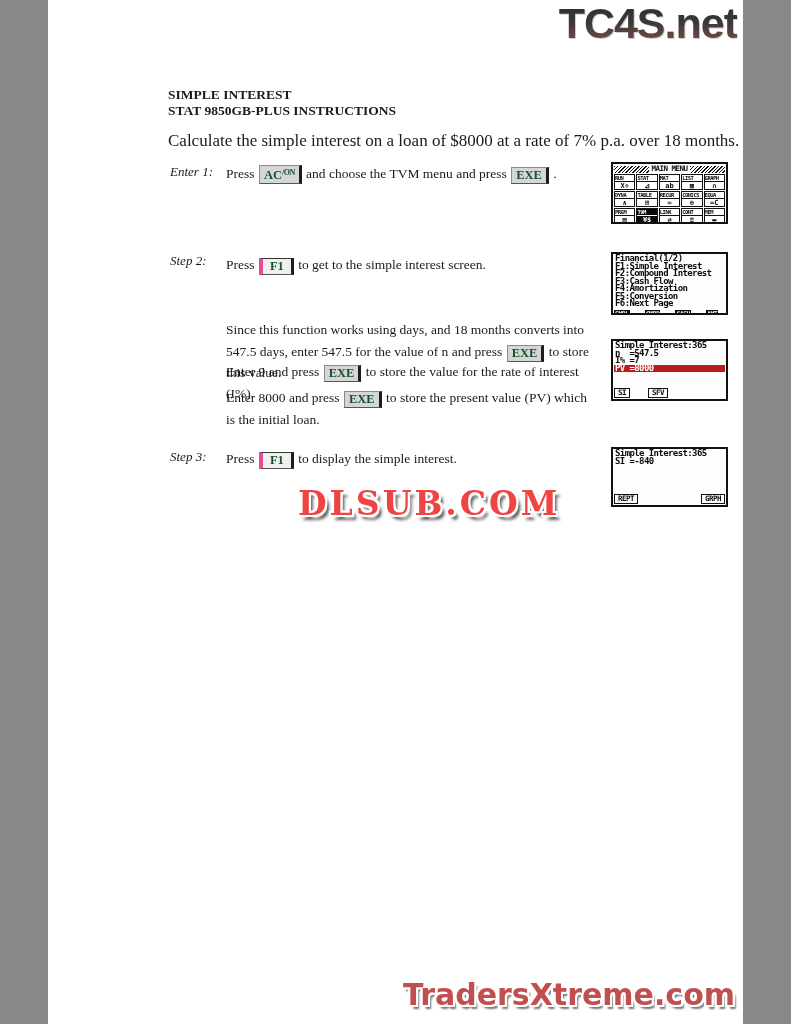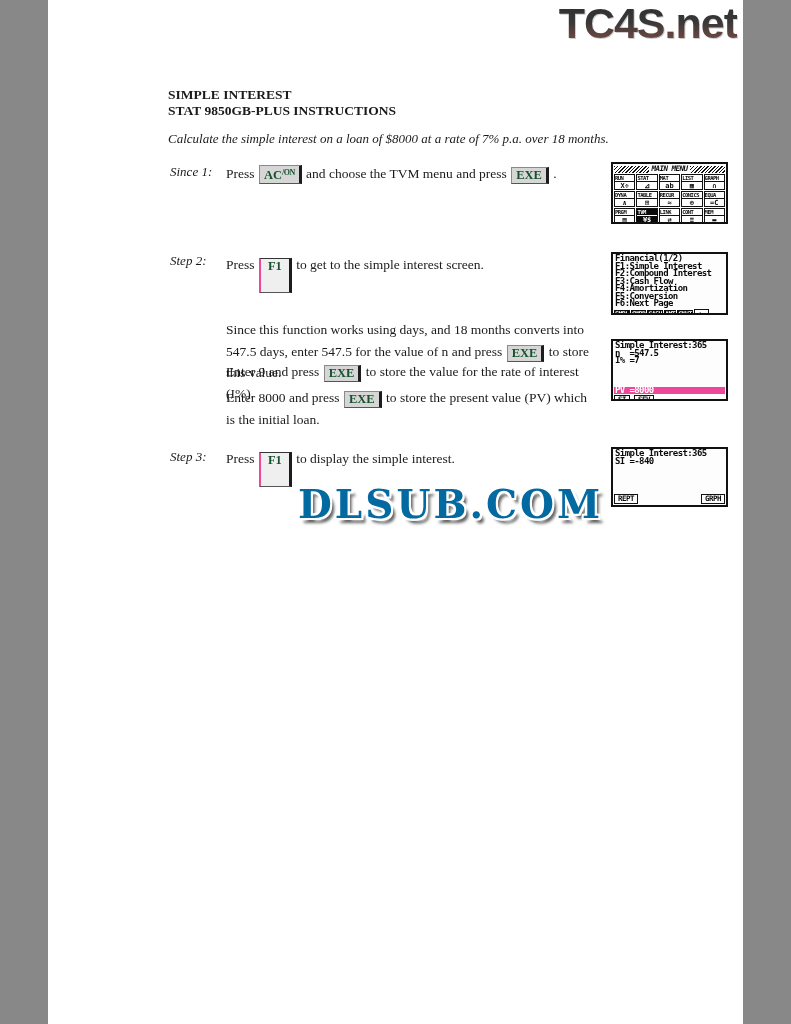--- a/index.html
+++ b/index.html
@@ -13,110 +13,111 @@
   
   .logo-top {
     position:absolute; top:0px; right:6px;
     font-family:"Liberation Sans", sans-serif; font-weight:bold;
     font-size:43px; letter-spacing:-1px; line-height:46px;
     background:linear-gradient(180deg,#2d2d2d 0%,#383838 48%,#6b4640 82%,#8a5a50 100%);
     -webkit-background-clip:text; background-clip:text; color:transparent;
     filter:drop-shadow(1px 1px 0px rgba(200,200,200,0.9));
   }
   .logo-middle {
-    position:absolute; left:250px; top:484px; width:292px; text-align:right;
+    position:absolute; left:250px; top:484px; width:292px; text-align:left;
     font-family:"DejaVu Serif", serif; font-weight:bold;
-    font-size:39px; letter-spacing:3px; line-height:40px;
-    color:#0369a1;
+    font-size:33px; letter-spacing:3px; line-height:40px;
+    color:#ef4444;
     text-shadow:
       -2px -2px 0 #fff, 2px -2px 0 #fff, -2px 2px 0 #fff, 2px 2px 0 #fff,
       -2px 0 0 #fff, 2px 0 0 #fff, 0 -2px 0 #fff, 0 2px 0 #fff,
       4px 5px 3px rgba(70,70,70,0.85);
   }
   .logo-bottom {
     position:absolute; right:8px; top:977px;
     font-family:"DejaVu Sans", sans-serif; font-weight:bold;
     font-size:30px; letter-spacing:0px; line-height:36px;
     color:#c14f4f;
     text-shadow:
       -2px -2px 0 #fff, 2px -2px 0 #fff, -2px 2px 0 #fff, 2px 2px 0 #fff,
       -2px 0 0 #fff, 2px 0 0 #fff, 0 -2px 0 #fff, 0 2px 0 #fff,
       3px 4px 2px rgba(80,80,80,0.8);
   }
 
   
   .doc-title { position:absolute; left:120px; top:87px; font-weight:bold; font-size:13.5px; line-height:16px; }
-  .intro { position:absolute; left:120px; top:131px; font-size:13px;font-style:italic; }
+  .intro { position:absolute; left:120px; top:131px; font-size:17px; }
   .step-label { position:absolute; left:122px; font-style:italic; font-size:13px; }
   .step-text  { position:absolute; left:178px; font-size:13.5px; }
   .para { position:absolute; left:178px; width:364px; font-size:13.5px; line-height:21.5px; }
 
   
   .key {
     display:inline-block; background:#d6d6d6; color:#14532d;
     border-top:1px solid #8a8a8a; border-left:1px solid #8a8a8a;
     border-right:3px solid #1c1c1c; border-bottom:1px solid #555;
     padding:0px 4px 1px 4px; font-weight:bold; font-size:12.5px; line-height:14px;
     margin:0 1px; vertical-align:-1px;
   }
-  .key-f1 { background:#efefef; border-top:1px solid #333; border-left:2px solid #ec4899; padding:0 7px 19px 7px; }
+  .key-f1 { background:#efefef; border-top:1px solid #333; border-left:4px solid #ec4899; padding:0 7px 1px 7px; }
   .key sup { font-size:8px; font-weight:bold; vertical-align:4px; letter-spacing:-0.5px; }
 
   
   .calc {
     position:absolute; left:563px; width:117px; background:#fdfdfd;
     border:2px solid #111; overflow:hidden;
     font-family:"DejaVu Sans Mono", monospace; font-weight:bold; color:#0a0a0a;
     display:flex; flex-direction:column;
   }
   .scr-line { font-size:9px; line-height:7.5px; height:7.5px; white-space:pre; letter-spacing:-0.6px; padding-left:1px; }
   .spacer { flex:1; }
-  .hl-line { background:#ec4899; color:#fff;margin-top:22px; }
+  .hl-line { background:#b91c1c; color:#fff; }
 
   
   #screen-main-menu { top:162px; height:62px; padding:1px; }
-  .menu-header { display:flex; align-items:center; height:8px; margin-bottom:1px;font-style:italic; }
+  .menu-header { display:flex; align-items:center; height:8px; margin-bottom:1px; }
   .hatch { flex:1; height:7px; background:repeating-linear-gradient(135deg,#111 0,#111 1px,#fff 1px,#fff 2.5px); }
   .menu-title { font-size:7.5px; line-height:8px; letter-spacing:-0.5px; padding:0 2px; white-space:nowrap; }
   .menu-grid { display:grid; grid-template-columns:repeat(5,1fr); grid-auto-rows:16px; gap:1px; }
   .menu-cell { border:1px solid #111; background:#fff; overflow:hidden; text-align:left; }
   .menu-cell .menu-label { font-size:5.5px; line-height:6px; letter-spacing:-0.5px; white-space:nowrap; border-bottom:1px solid #111; }
   .menu-cell .menu-glyph { font-size:7px; line-height:8px; text-align:center; }
   .menu-cell.sel { background:#0a0a0a; color:#fff; }
   .menu-cell.sel .menu-label { border-bottom-color:#fff; }
 
   
   #screen-financial { top:252px; height:63px; padding:1px 4px 1px 1px; }
-  .softkey-row { display:flex; align-items:flex-end; gap:1px; margin-top:1px; }
+  .softkey-row { display:flex; align-items:flex-end; gap:15px; margin-top:1px; }
   .softkey-inv { background:#0a0a0a; color:#fff; font-size:6.5px; line-height:8px; padding:0 1px; letter-spacing:-0.5px; white-space:nowrap; }
   .softkey-more { border:1px solid #111; font-size:5px; line-height:7px; width:15px; text-align:center; }
 
   
   #screen-si-input { top:339px; height:62px; padding:1px; }
   .softkey-box { border:1px solid #111; font-size:7.5px; line-height:8px; padding:0 3px; letter-spacing:-0.5px; margin-right:3px; white-space:nowrap; }
 
   
   #screen-si-result { top:447px; height:60px; padding:1px; }
   .softkey-row.split { justify-content:space-between; }
 </style>
 </head>
 <body>
 
 <div id="page">
 
   <div class="logo-top">TC4S.net</div>
   <div class="logo-middle">DLSUB.COM</div>
+  <div class="logo-bottom">TradersXtreme.com</div>
 
   <div class="doc-title">
     <div>SIMPLE INTEREST</div>
     <div>STAT 9850GB-PLUS INSTRUCTIONS</div>
   </div>
   <div class="intro">Calculate the simple interest on a loan of $8000 at a rate of 7% p.a. over 18 months.</div>
 
-  <div class="step-label" style="top:164px;">Since 1:</div>
+  <div class="step-label" style="top:164px;">Enter 1:</div>
   <div class="step-text" style="top:165px;">
     <span>Press</span>
     <span class="key"><span>AC</span><sup>/ON</sup></span>
     <span>and choose the TVM menu and press</span>
     <span class="key"><span>EXE</span></span>
     <span>.</span>
   </div>
 
   <div class="step-label" style="top:253px;">Step 2:</div>
   <div class="step-text" style="top:257px;">

